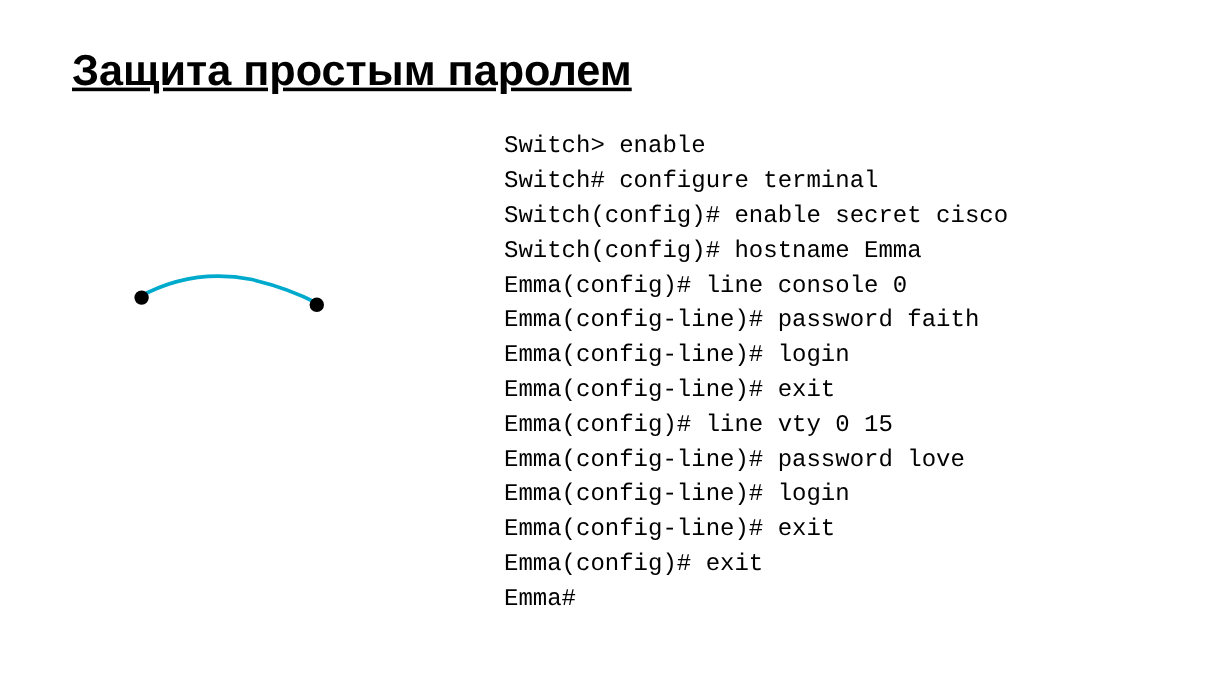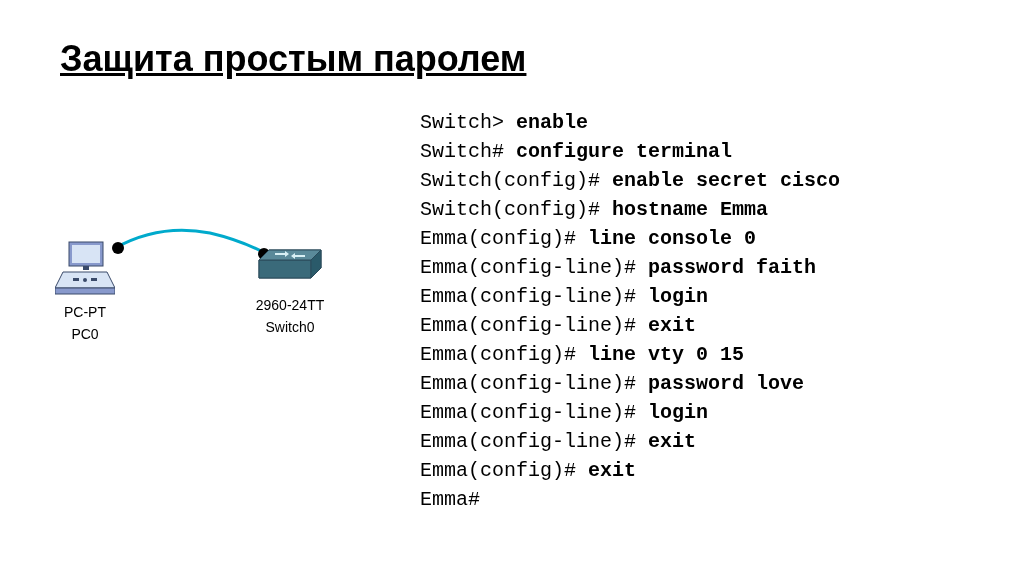--- a/index.html
+++ b/index.html
@@ -69,62 +69,32 @@
     font-family: "Courier New", monospace;
     font-size: 20px;
     line-height: 29px;
     color: #000;
     white-space: pre;
   }
   .terminal-line {
     display: block;
   }
   .cmd {
-    font-weight: bold;
+    font-weight: normal;
   }
 </style>
 </head>
 <body>
 
 <div class="title">Защита простым паролем</div>
 
 <div class="topology">
 
   <svg class="cable" viewBox="0 0 160 30">
     <path d="M 5 20 Q 50 -5 100 5 Q 130 12 155 25" stroke="#00aacc" stroke-width="3" fill="none"></path>
   </svg>
   <div class="conn-dot" style="left:72px; top:32px;"></div>
   <div class="conn-dot" style="left:218px; top:38px;"></div>
 
-  <div class="pc-device">
-    <svg width="60" height="55" viewBox="0 0 60 55">
 
-      <rect x="14" y="2" width="34" height="24" fill="#8899cc" stroke="#3a4a6a" stroke-width="1"></rect>
-      <rect x="17" y="5" width="28" height="18" fill="#d8e4f5"></rect>
-
-      <rect x="28" y="26" width="6" height="4" fill="#3a4a6a"></rect>
-
-      <path d="M 0 48 L 8 32 L 52 32 L 60 48 Z" fill="#d8e4f5" stroke="#3a4a6a" stroke-width="1"></path>
-      <path d="M 0 48 L 60 48 L 60 54 L 0 54 Z" fill="#8899cc" stroke="#3a4a6a" stroke-width="1"></path>
-      <circle cx="30" cy="40" r="2" fill="#3a4a6a"></circle>
-      <rect x="18" y="38" width="6" height="3" fill="#3a4a6a"></rect>
-      <rect x="36" y="38" width="6" height="3" fill="#3a4a6a"></rect>
-    </svg>
-    <div class="device-label">PC-PT</div>
-    <div class="device-label">PC0</div>
-  </div>
-
-  <div class="switch-device">
-    <svg width="70" height="40" viewBox="0 0 70 40">
-      <path d="M 4 12 L 14 2 L 66 2 L 66 20 L 56 30 L 4 30 Z" fill="#4a7a8a" stroke="#2a4a5a" stroke-width="1"></path>
-      <path d="M 4 12 L 56 12 L 56 30 L 4 30 Z" fill="#3a6a7a" stroke="#2a4a5a" stroke-width="1"></path>
-      <path d="M 56 12 L 66 2 L 66 20 L 56 30 Z" fill="#2a5a6a" stroke="#2a4a5a" stroke-width="1"></path>
-      <path d="M 4 12 L 14 2 L 66 2 L 56 12 Z" fill="#5a8a9a" stroke="#2a4a5a" stroke-width="1"></path>
-
-      <path d="M 20 5 L 30 5 L 30 3 L 34 6 L 30 9 L 30 7 L 20 7 Z" fill="#d8f0f5"></path>
-      <path d="M 50 9 L 40 9 L 40 11 L 36 8 L 40 5 L 40 7 L 50 7 Z" fill="#d8f0f5"></path>
-    </svg>
-    <div class="device-label">2960-24TT</div>
-    <div class="device-label">Switch0</div>
-  </div>
 </div>
 
 <div class="terminal" id="terminal-container"><span class="terminal-line"><span>Switch&gt; </span><span class="cmd">enable</span></span><span class="terminal-line"><span>Switch# </span><span class="cmd">configure terminal</span></span><span class="terminal-line"><span>Switch(config)# </span><span class="cmd">enable secret cisco</span></span><span class="terminal-line"><span>Switch(config)# </span><span class="cmd">hostname Emma</span></span><span class="terminal-line"><span>Emma(config)# </span><span class="cmd">line console 0</span></span><span class="terminal-line"><span>Emma(config-line)# </span><span class="cmd">password faith</span></span><span class="terminal-line"><span>Emma(config-line)# </span><span class="cmd">login</span></span><span class="terminal-line"><span>Emma(config-line)# </span><span class="cmd">exit</span></span><span class="terminal-line"><span>Emma(config)# </span><span class="cmd">line vty 0 15</span></span><span class="terminal-line"><span>Emma(config-line)# </span><span class="cmd">password love</span></span><span class="terminal-line"><span>Emma(config-line)# </span><span class="cmd">login</span></span><span class="terminal-line"><span>Emma(config-line)# </span><span class="cmd">exit</span></span><span class="terminal-line"><span>Emma(config)# </span><span class="cmd">exit</span></span><span class="terminal-line"><span>Emma#</span><span class="cmd"></span></span></div>
 
 </body></html>

